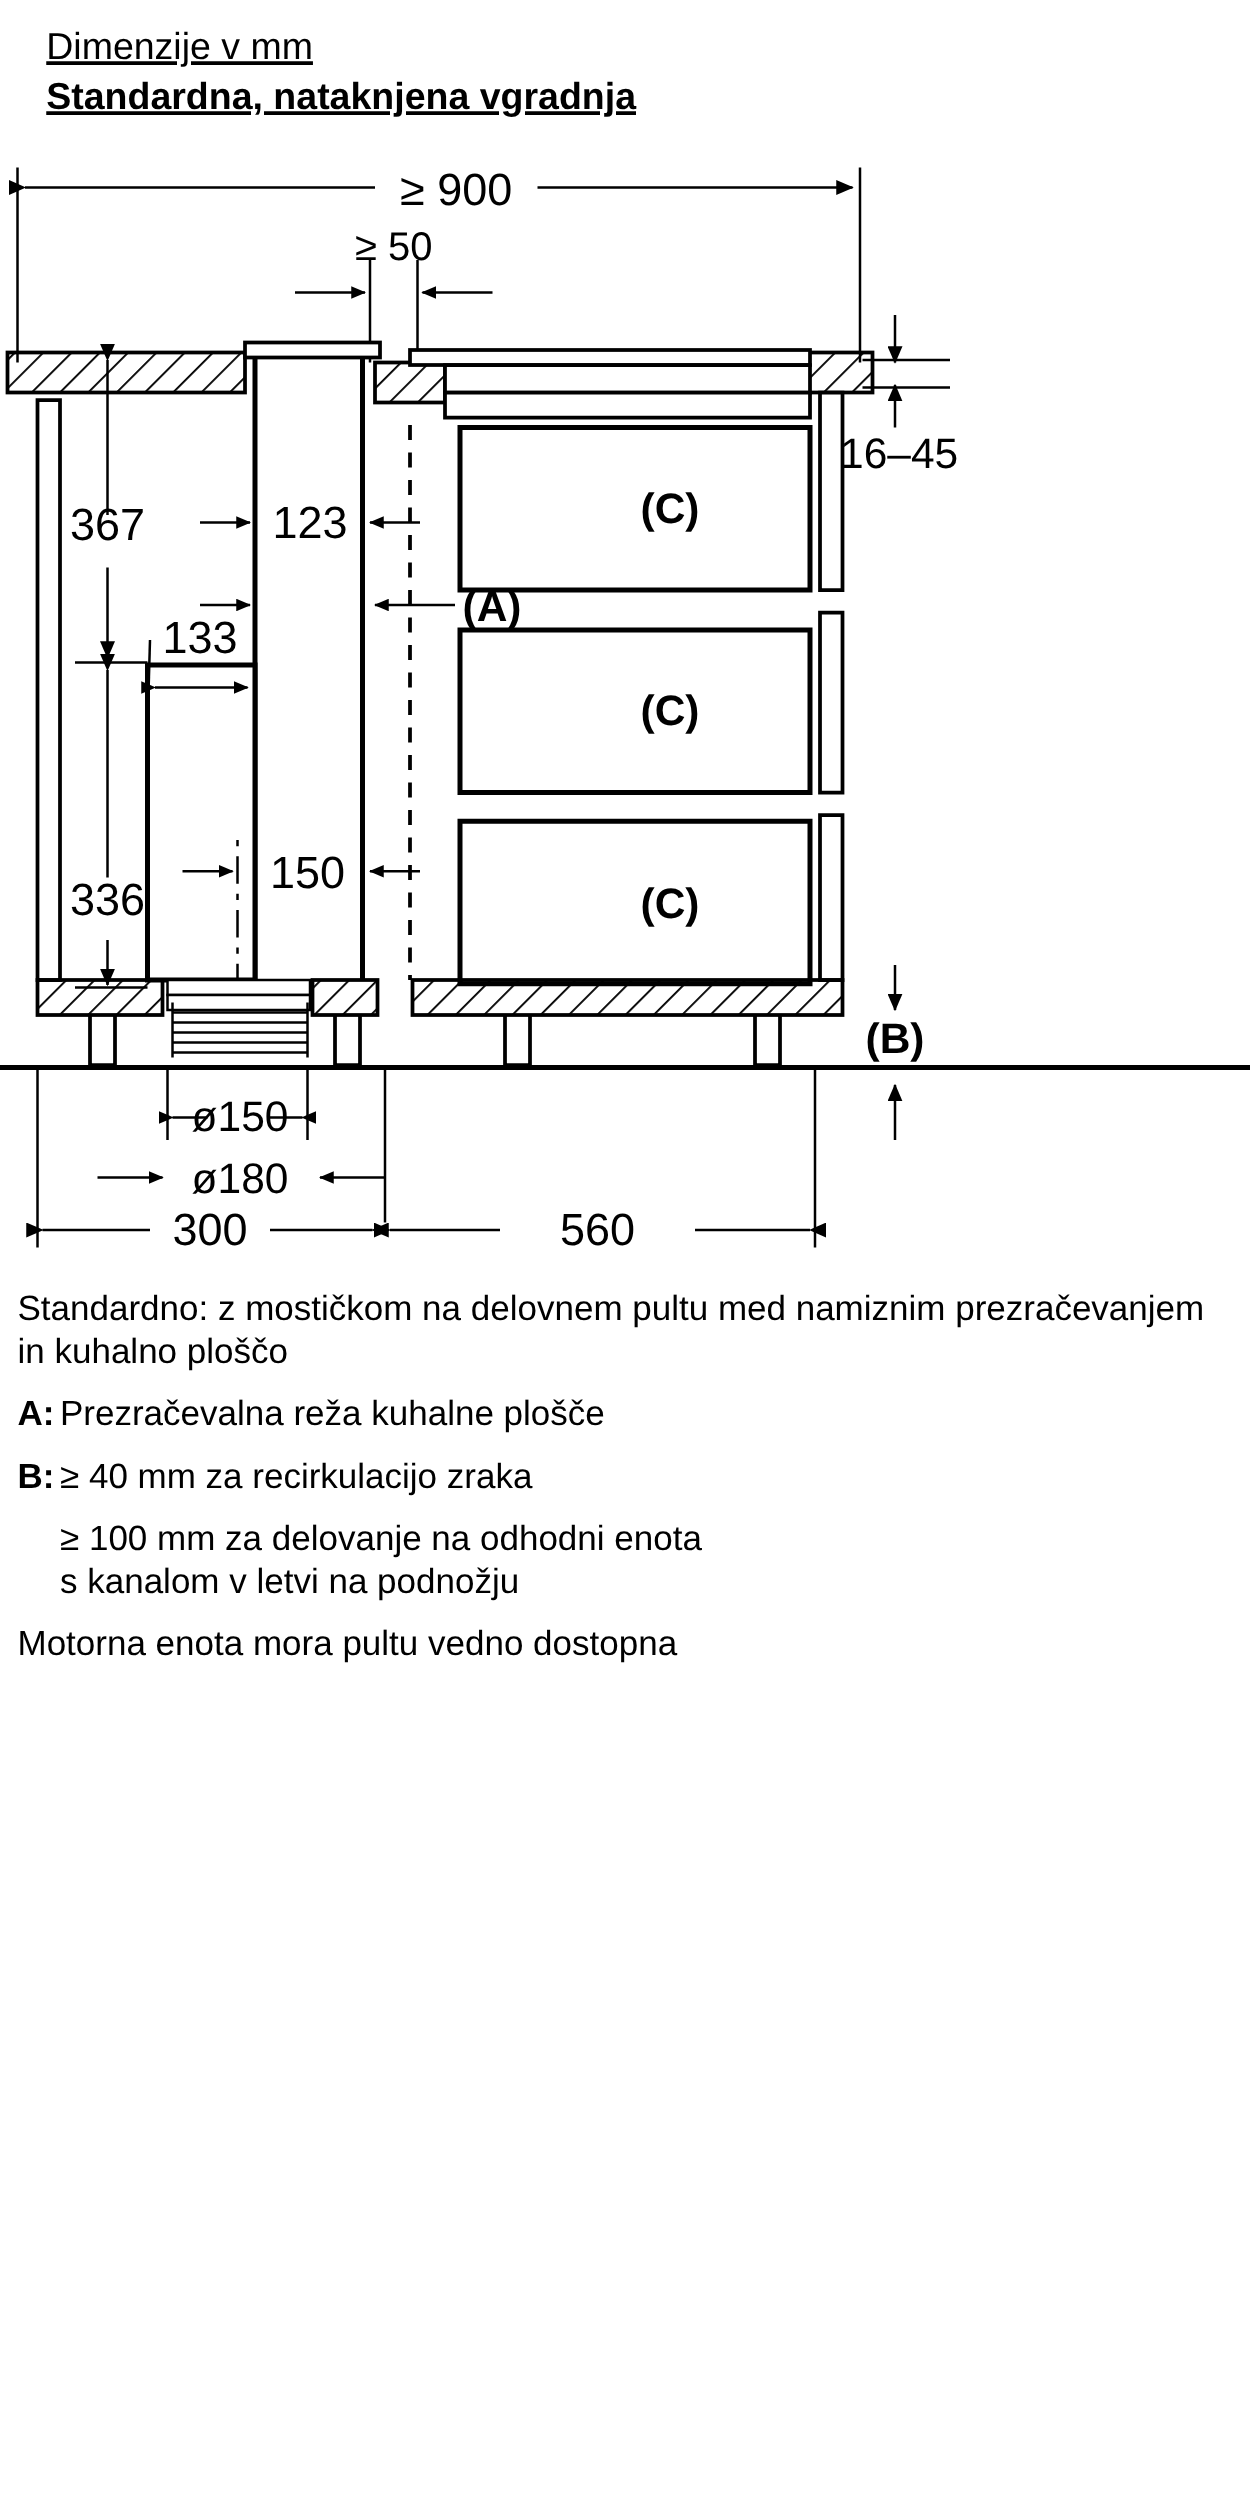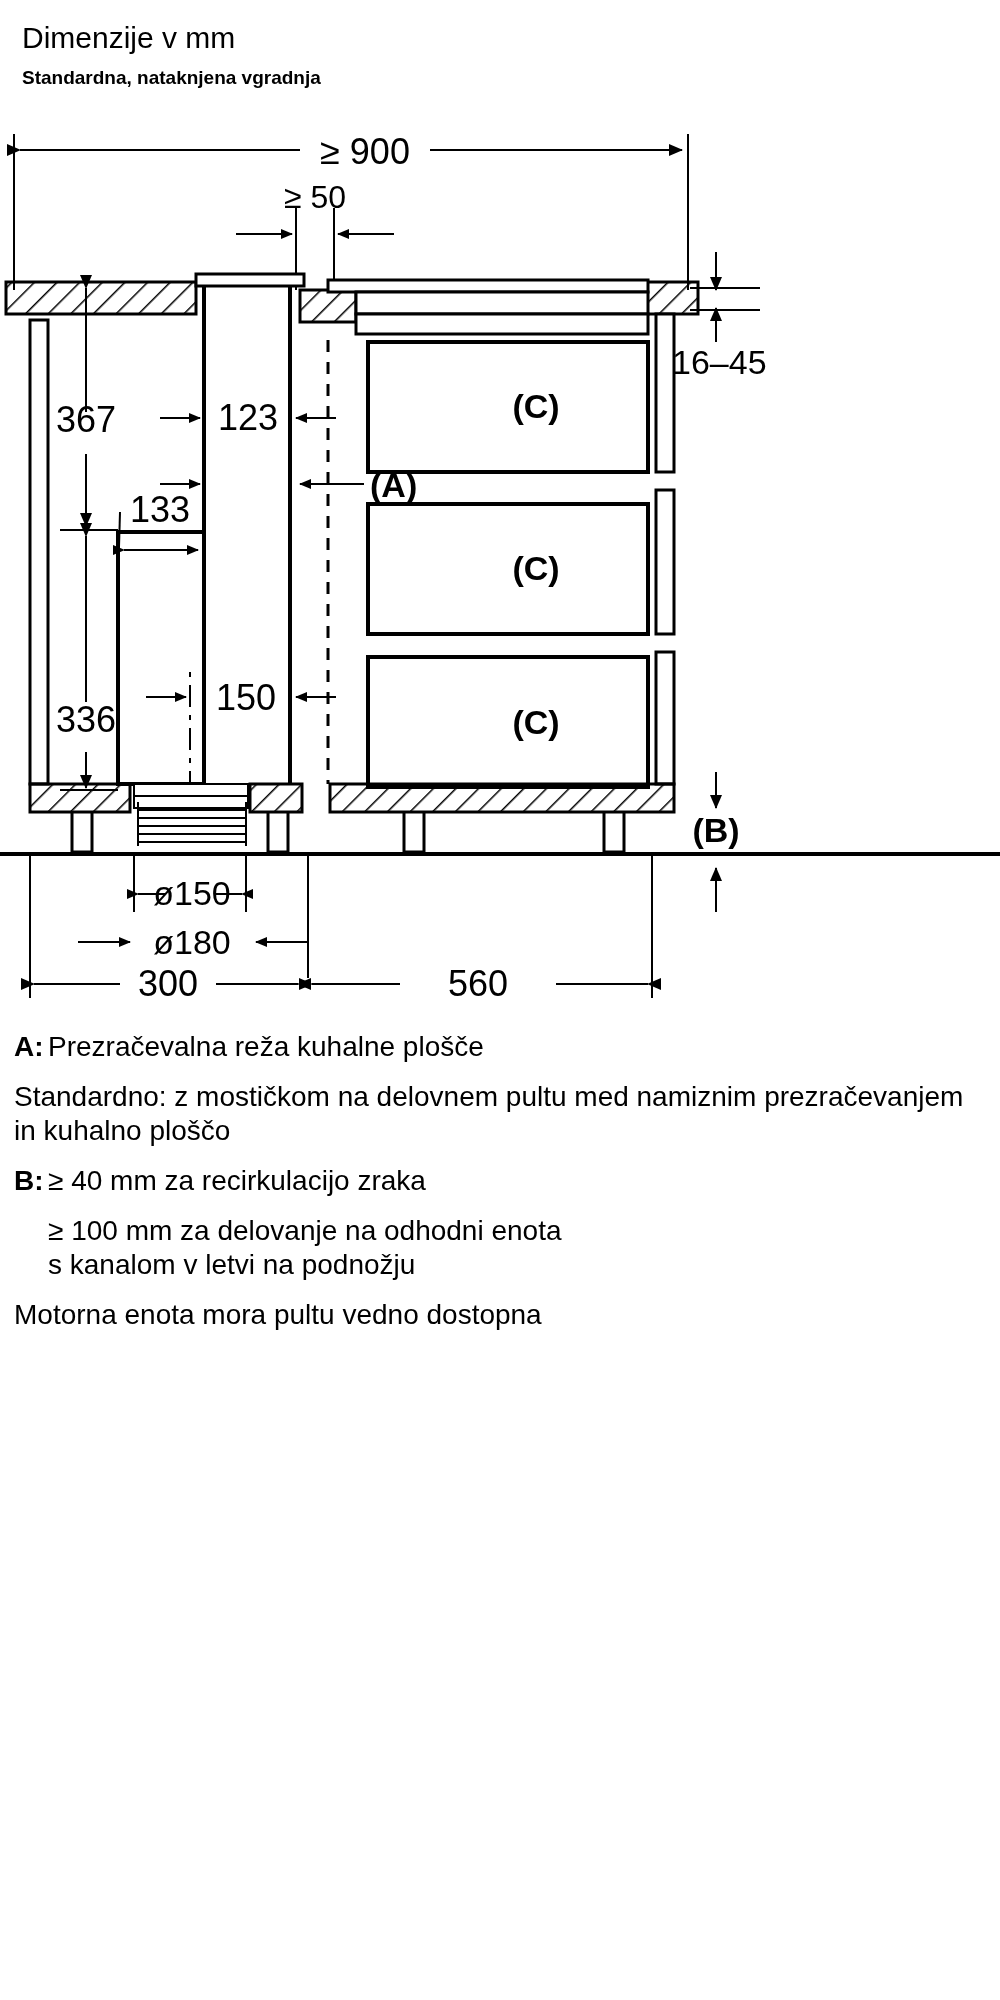--- a/index.html
+++ b/index.html
@@ -1,20 +1,20 @@
 <!DOCTYPE html>
 <html><head>
 <meta charset="utf-8">
 <style>
   html,body{margin:0;padding:0;background:#ffffff;}
   body{width:1000px;height:2000px;font-family:"Liberation Sans",sans-serif;color:#000;}
   .page{position:relative;width:1000px;height:2000px;overflow:hidden;}
-  .hdr{padding:18px 0 0 22px;}
+  .hdr{padding:18px 0 0 37px;text-decoration:underline;}
   .hdr .l1{font-size:30px;line-height:40px;font-weight:400;}
-  .hdr .l2{font-size:19px;line-height:40px;font-weight:700;}
+  .hdr .l2{font-size:30px;line-height:40px;font-weight:700;}
   .drawing{position:absolute;left:0;top:112px;width:840px;height:920px;}
   .notes{position:absolute;left:14px;top:1030px;width:972px;}
   .notes p{margin:0;font-size:28px;line-height:34px;}
   .notes .blk{margin-bottom:16px;}
   .notes b{font-weight:700;}
   .lead{display:inline-block;min-width:34px;font-weight:700;}
   .sub{padding-left:34px;}
   svg{display:block;}
   text{font-family:"Liberation Sans",sans-serif;fill:#000;}
 </style>
@@ -166,25 +166,25 @@
 
     <text x="370" y="385" font-size="34" font-weight="700">(A)</text>
     <text x="716" y="730" font-size="34" font-weight="700" text-anchor="middle">(B)</text>
     <text x="536" y="306" font-size="34" font-weight="700" text-anchor="middle">(C)</text>
     <text x="536" y="468" font-size="34" font-weight="700" text-anchor="middle">(C)</text>
     <text x="536" y="622" font-size="34" font-weight="700" text-anchor="middle">(C)</text>
   </svg>
   </div>
 
   <div class="notes">
+    <p class="blk">Standardno: z mostičkom na delovnem pultu med namiznim prezračevanjem in kuhalno ploščo</p>
+
     <p class="blk">
       <b class="lead">A:</b><span>Prezračevalna reža kuhalne plošče</span>
     </p>
-
-    <p class="blk">Standardno: z mostičkom na delovnem pultu med namiznim prezračevanjem in kuhalno ploščo</p>
 
     <p class="blk">
       <b class="lead">B:</b><span>≥ 40 mm za recirkulacijo zraka</span>
     </p>
 
     <p class="sub">≥ 100 mm za delovanje na odhodni enota</p>
     <p class="sub blk">s kanalom v letvi na podnožju</p>
 
 
     <p>Motorna enota mora pultu vedno dostopna</p>

